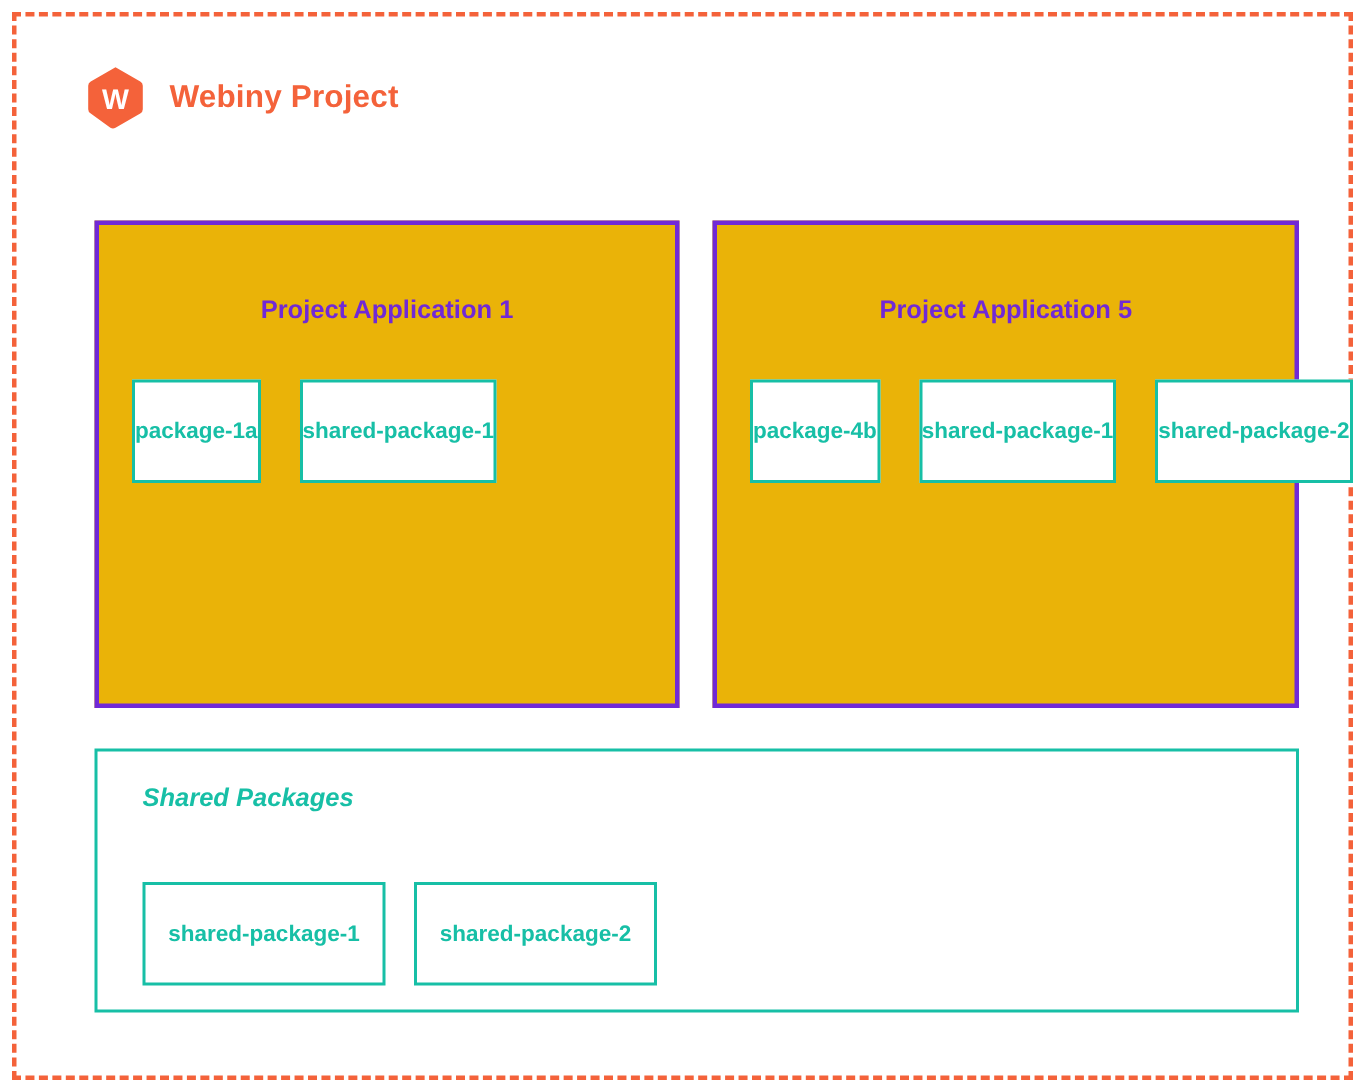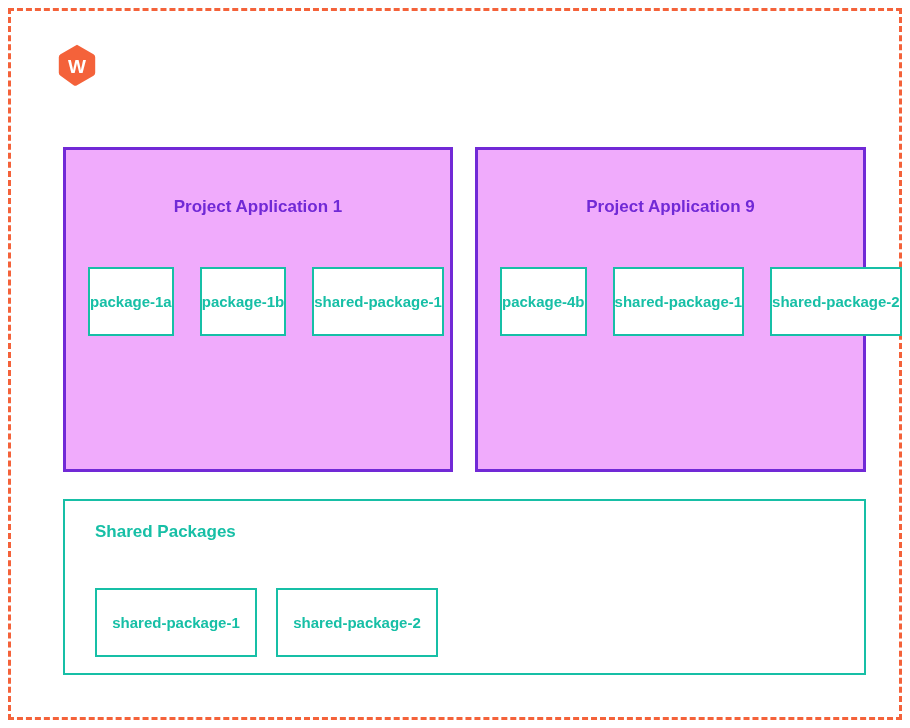--- a/index.html
+++ b/index.html
@@ -53,42 +53,42 @@
     font-weight: bold;
     letter-spacing: 0.1px;
     white-space: nowrap;
   }
 
   
   .app-box {
     position: absolute;
     box-sizing: border-box;
     border: 3px solid #7129D6;
-    background: #f0abfc;
+    background: #eab308;
   }
   #app-box-1 { left: 52px;  top: 136px; width: 390px; height: 325px; }
   #app-box-2 { left: 464px; top: 136px; width: 391px; height: 325px; }
 
   .app-title {
     position: absolute;
     left: 0;
     right: 0;
     top: 47px;
     text-align: center;
     color: #7129D6;
     font-size: 17px;
     font-weight: bold;
   }
 
   
   .pkg-grid {
     position: absolute;
     left: 22px;
     right: 22px;
-    top: 117px;
+    top: 103px;
     display: grid;
     grid-template-columns: 1fr 1fr 1fr;
     gap: 14px 26px;
   }
 
   .pkg-box {
     box-sizing: border-box;
     border: 2px solid #17BFA6;
     background: #ffffff;
     height: 69px;
@@ -112,20 +112,21 @@
     border: 2px solid #17BFA6;
     background: #ffffff;
   }
   .shared-title {
     position: absolute;
     left: 30px;
     top: 21px;
     color: #17BFA6;
     font-size: 17px;
     font-weight: bold;
+    font-style: italic;
   }
   .shared-grid {
     position: absolute;
     left: 30px;
     top: 87px;
     display: flex;
     gap: 19px;
   }
   .shared-grid .pkg-box {
     width: 162px;
@@ -136,33 +137,33 @@
 
 <div class="project-boundary">
 
   <div class="project-header">
     <span class="logo-hex">
       <svg viewBox="0 0 44 44" xmlns="http://www.w3.org/2000/svg">
         <path d="M22 1.8 L38.5 11.3 Q40.2 12.3 40.2 14.2 L40.2 29.8 Q40.2 31.7 38.5 32.7 L22 42.2 Q20.3 43.2 18.6 42.2 L5.5 32.7 Q3.8 31.7 3.8 29.8 L3.8 14.2 Q3.8 12.3 5.5 11.3 Z" fill="#F4623A"></path>
         <text x="22" y="29.5" text-anchor="middle" font-family="Liberation Sans, sans-serif" font-size="19" font-weight="bold" fill="#ffffff">W</text>
       </svg>
     </span>
+    <span class="project-title">Webiny Project</span>
   </div>
 
   <div class="app-box" id="app-box-1">
     <div class="app-title">Project Application 1</div>
     <div class="pkg-grid">
       <div class="pkg-box">package-1a</div>
-      <div class="pkg-box">package-1b</div>
       <div class="pkg-box">shared-package-1</div>
     </div>
   </div>
 
   <div class="app-box" id="app-box-2">
-    <div class="app-title">Project Application 9</div>
+    <div class="app-title">Project Application 5</div>
     <div class="pkg-grid">
       <div class="pkg-box">package-4b</div>
       <div class="pkg-box">shared-package-1</div>
       <div class="pkg-box">shared-package-2</div>
     </div>
   </div>
 
   <div id="shared-box">
     <div class="shared-title">Shared Packages</div>
     <div class="shared-grid">

